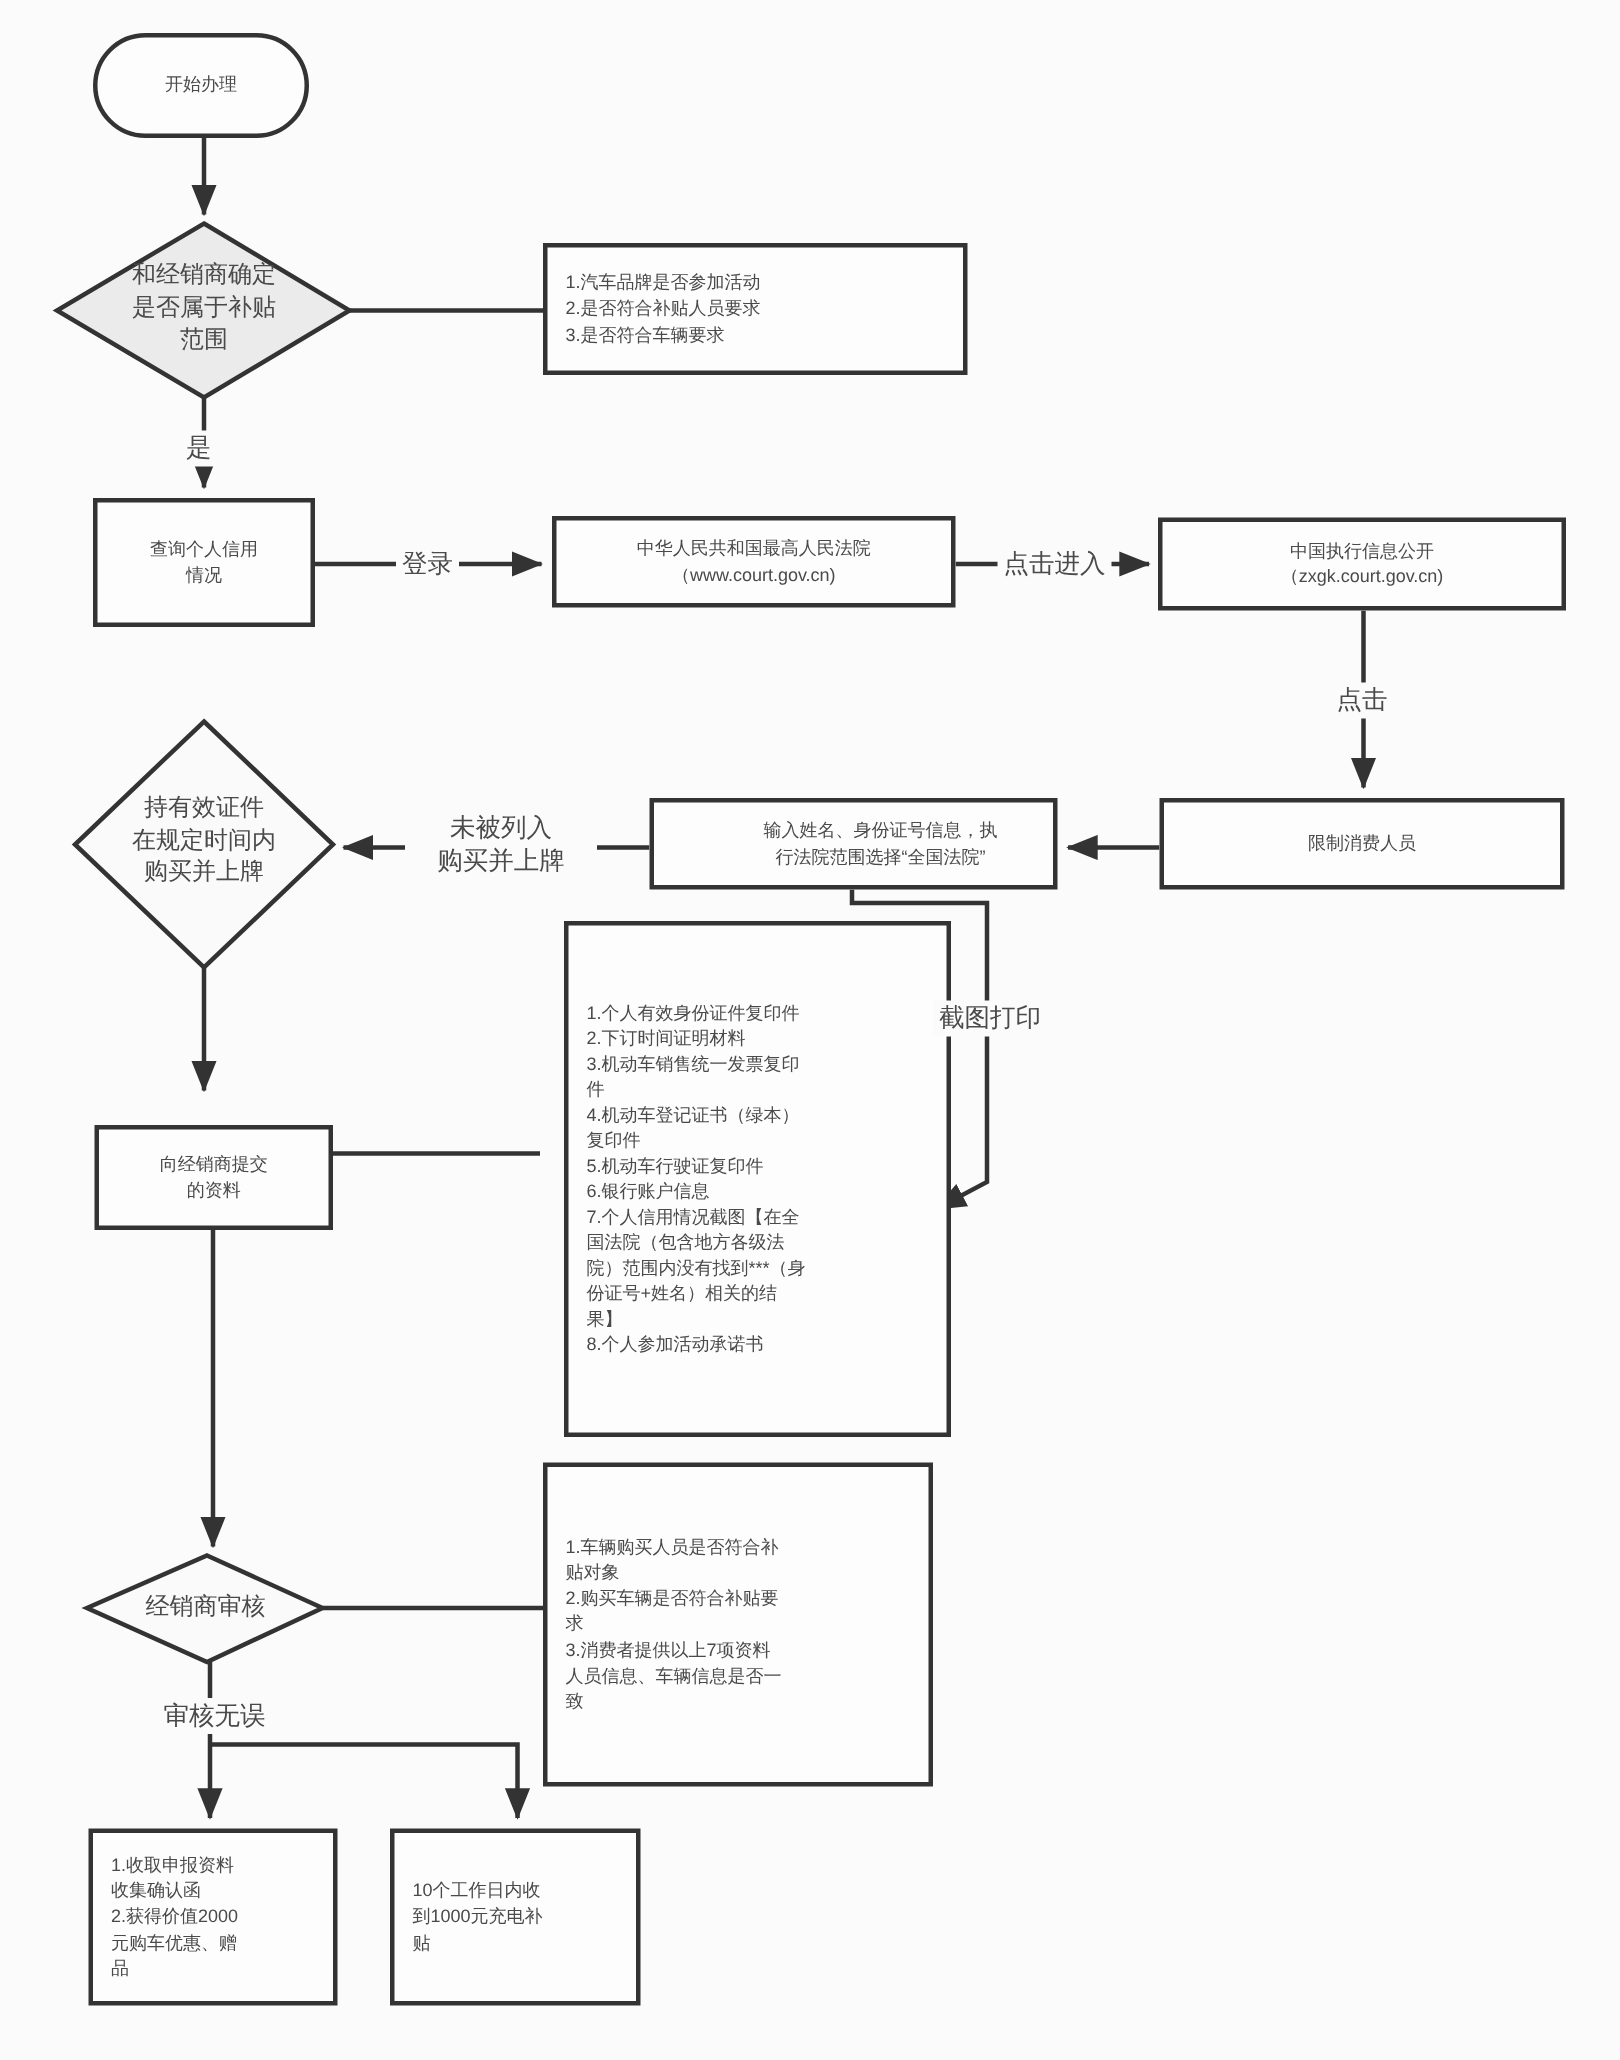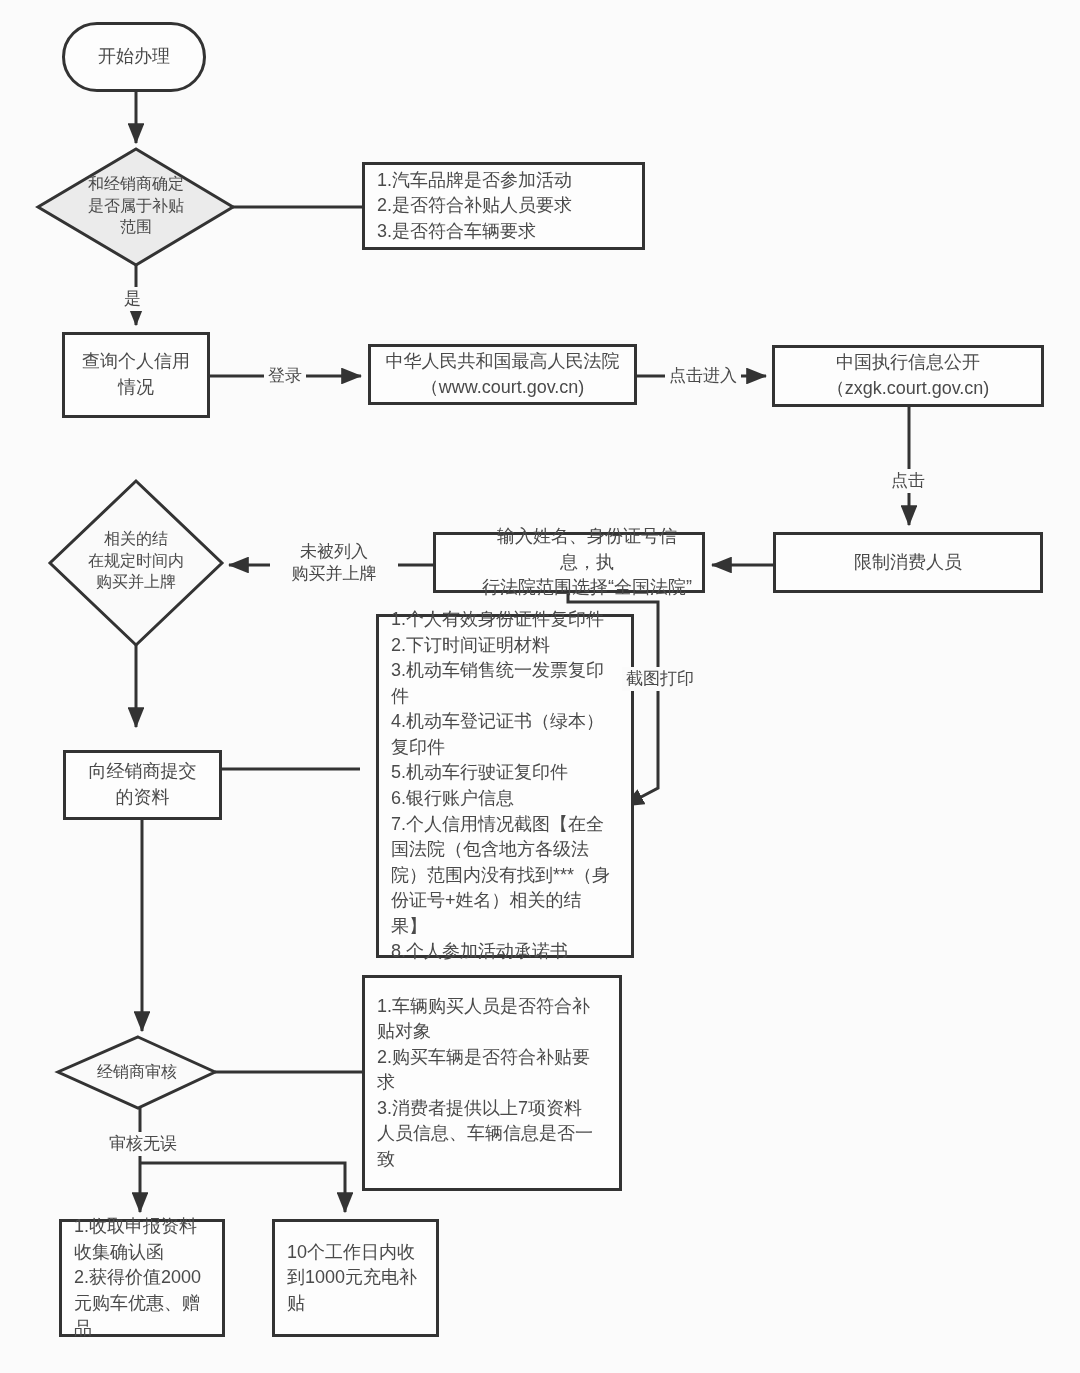--- a/index.html
+++ b/index.html
@@ -18,21 +18,21 @@
     color:var(--text);
     overflow:hidden;
   }
   #wires{position:absolute;left:0;top:0;z-index:1;}
   .node{
     position:absolute;z-index:2;box-sizing:border-box;
     border:3px solid var(--stroke);
     background:var(--node-fill);
     display:flex;align-items:center;justify-content:center;
     text-align:center;white-space:pre-line;
-    font-size:18px;line-height:1.42;color:var(--text);
+    font-size:12px;line-height:1.42;color:var(--text);
     padding:4px 8px;
   }
   .node.list{
     justify-content:flex-start;text-align:left;padding:22px 12px;
   }
   .start{border-radius:35px;}
   .dlabel{
     position:absolute;z-index:2;text-align:center;white-space:pre-line;
     font-size:16px;line-height:1.35;color:var(--text);
   }
@@ -122,34 +122,34 @@
 3.消费者提供以上7项资料
 人员信息、车辆信息是否一
 致</div>
 
   <div class="node list" style="left:59px;top:1219px;width:166px;height:118px;">1.收取申报资料
 收集确认函
 2.获得价值2000
 元购车优惠、赠
 品</div>
 
-  <div class="node list" style="left:272px;top:1219px;width:167px;height:118px;">10个工作日内收
+  <div class="node list" style="left:260px;top:1219px;width:167px;height:118px;">10个工作日内收
 到1000元充电补
 贴</div>
 
   <div class="dlabel" style="left:66px;top:173px;width:140px;">和经销商确定
 是否属于补贴
 范围</div>
-  <div class="dlabel" style="left:56px;top:528px;width:160px;">相关的结
+  <div class="dlabel" style="left:56px;top:528px;width:160px;">持有效证件
 在规定时间内
 购买并上牌</div>
   <div class="dlabel" style="left:58px;top:1061px;width:158px;">经销商审核</div>
 
   <div class="elabel" style="left:120px;top:287px;">是</div>
   <div class="elabel" style="left:264px;top:364px;">登录</div>
   <div class="elabel" style="left:665px;top:364px;">点击进入</div>
-  <div class="elabel" style="left:887px;top:469px;">点击</div>
+  <div class="elabel" style="left:887px;top:455px;">点击</div>
   <div class="elabel" style="left:270px;top:540px;width:120px;">未被列入
 购买并上牌</div>
   <div class="elabel" style="left:622px;top:667px;">截图打印</div>
   <div class="elabel" style="left:105px;top:1132px;">审核无误</div>
 
 </div>
 
 </body></html>

